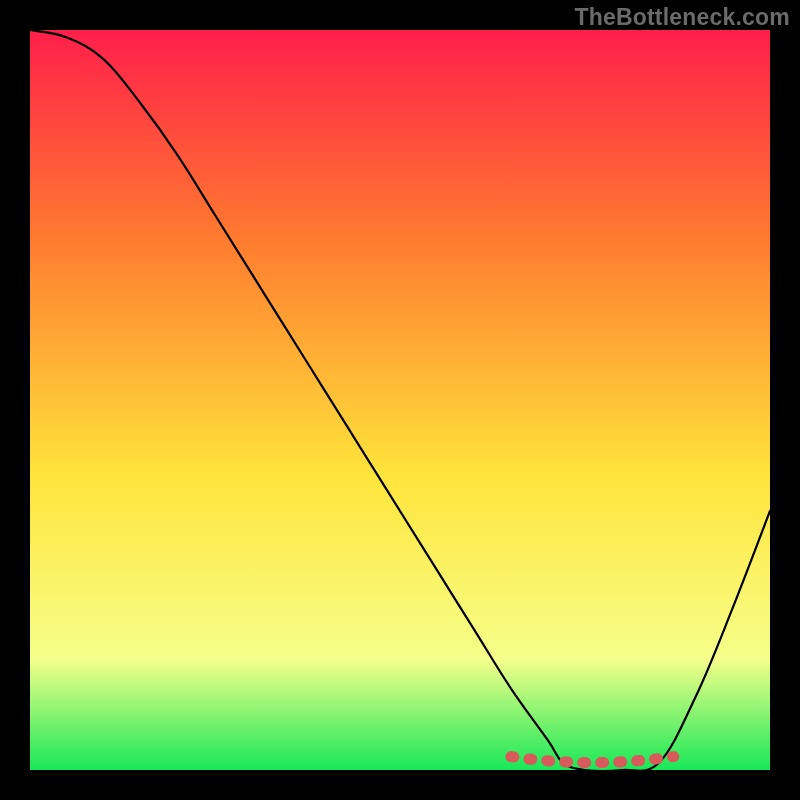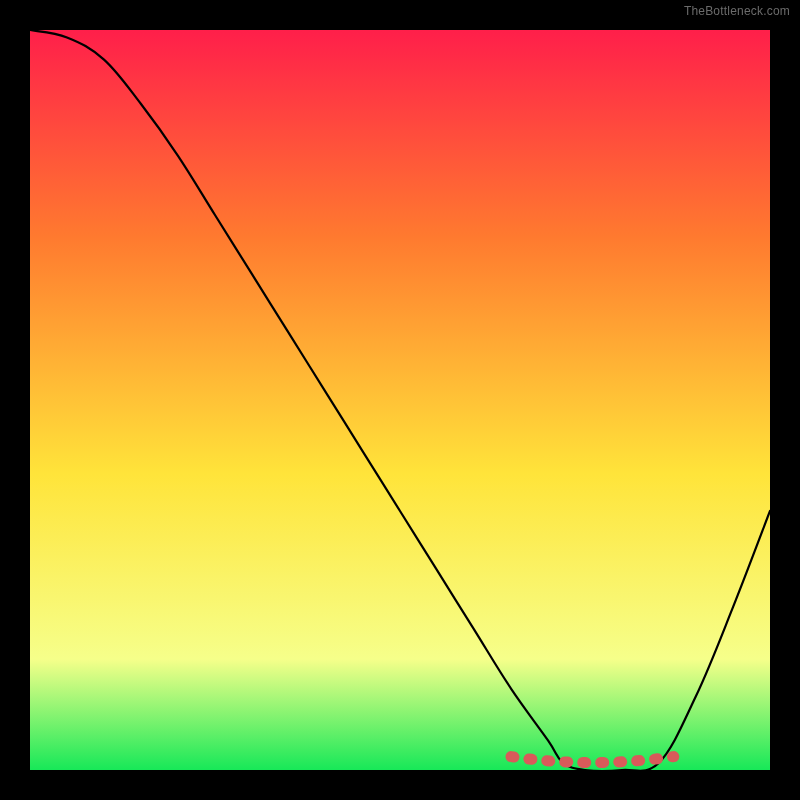--- a/index.html
+++ b/index.html
@@ -15,22 +15,22 @@
     position: relative;
     width: 800px;
     height: 800px;
     background: #000;
   }
   .watermark {
     position: absolute;
     top: 4px;
     right: 10px;
     color: #6b6b6b;
-    font-size: 12px;
-    font-weight: 400;
+    font-size: 23px;
+    font-weight: 700;
     letter-spacing: 0.2px;
     z-index: 10;
     user-select: none;
   }
   .plot {
     position: absolute;
     left: 30px;
     top: 30px;
     width: 740px;
     height: 740px;

